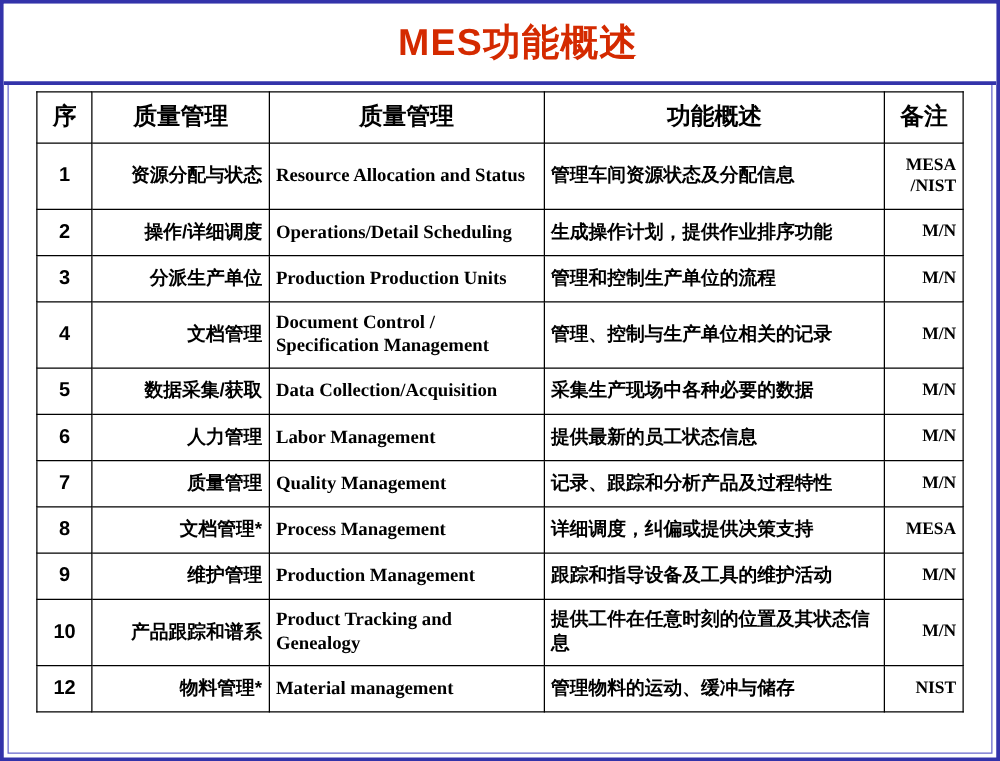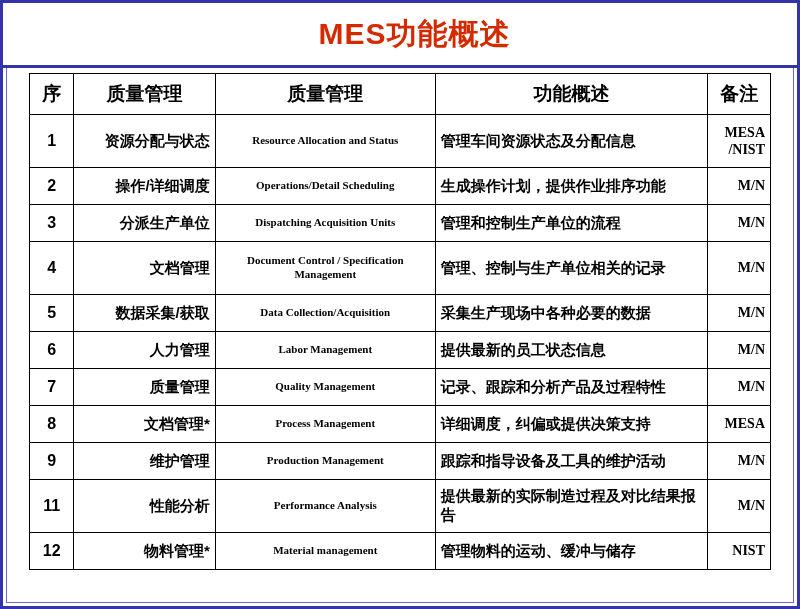--- a/index.html
+++ b/index.html
@@ -88,22 +88,22 @@
   td.c-item {
     font-family: "Liberation Sans", sans-serif;
     font-weight: bold;
     font-size: 15px;
     text-align: right;
     padding-left: 10px;
   }
   td.c-eng {
     font-family: "Liberation Serif", serif;
     font-weight: bold;
-    font-size: 11px;
-    text-align: center;
+    font-size: 15px;
+    text-align: left;
     padding-left: 8px;
   }
   td.c-desc {
     font-family: "Liberation Sans", sans-serif;
     font-weight: bold;
     font-size: 15px;
     text-align: left;
     padding-left: 10px;
   }
   td.c-note {
@@ -155,21 +155,21 @@
         <tr class="row-norm">
           <td class="c-seq">2</td>
           <td class="c-item">操作/详细调度</td>
           <td class="c-eng">Operations/Detail Scheduling</td>
           <td class="c-desc">生成操作计划，提供作业排序功能</td>
           <td class="c-note">M/N</td>
         </tr>
         <tr class="row-norm">
           <td class="c-seq">3</td>
           <td class="c-item">分派生产单位</td>
-          <td class="c-eng">Dispatching Acquisition Units</td>
+          <td class="c-eng">Production Production Units</td>
           <td class="c-desc">管理和控制生产单位的流程</td>
           <td class="c-note">M/N</td>
         </tr>
         <tr class="row-tall">
           <td class="c-seq">4</td>
           <td class="c-item">文档管理</td>
           <td class="c-eng">Document Control / Specification Management</td>
           <td class="c-desc">管理、控制与生产单位相关的记录</td>
           <td class="c-note">M/N</td>
         </tr>
@@ -202,24 +202,24 @@
           <td class="c-note">MESA</td>
         </tr>
         <tr class="row-norm">
           <td class="c-seq">9</td>
           <td class="c-item">维护管理</td>
           <td class="c-eng">Production Management</td>
           <td class="c-desc">跟踪和指导设备及工具的维护活动</td>
           <td class="c-note">M/N</td>
         </tr>
         <tr class="row-tall">
-          <td class="c-seq">11</td>
-          <td class="c-item">性能分析</td>
-          <td class="c-eng">Performance Analysis</td>
-          <td class="c-desc">提供最新的实际制造过程及对比结果报告</td>
+          <td class="c-seq">10</td>
+          <td class="c-item">产品跟踪和谱系</td>
+          <td class="c-eng">Product Tracking and Genealogy</td>
+          <td class="c-desc">提供工件在任意时刻的位置及其状态信息</td>
           <td class="c-note">M/N</td>
         </tr>
         <tr class="row-norm">
           <td class="c-seq">12</td>
           <td class="c-item">物料管理*</td>
           <td class="c-eng">Material management</td>
           <td class="c-desc">管理物料的运动、缓冲与储存</td>
           <td class="c-note">NIST</td>
         </tr>
       </tbody>

